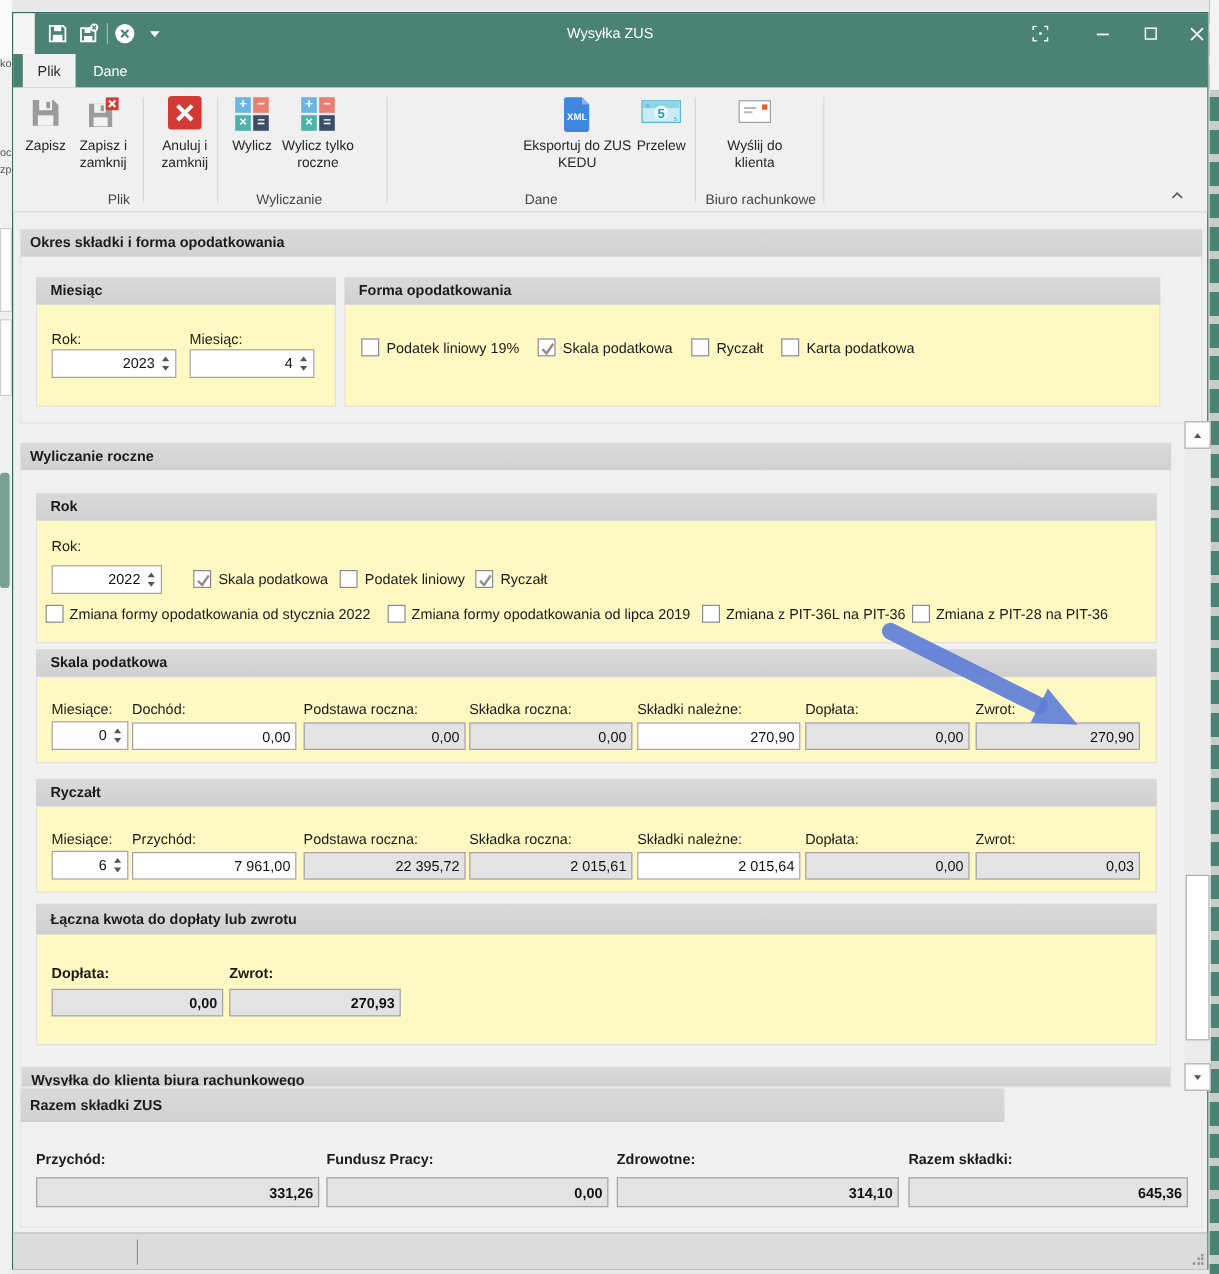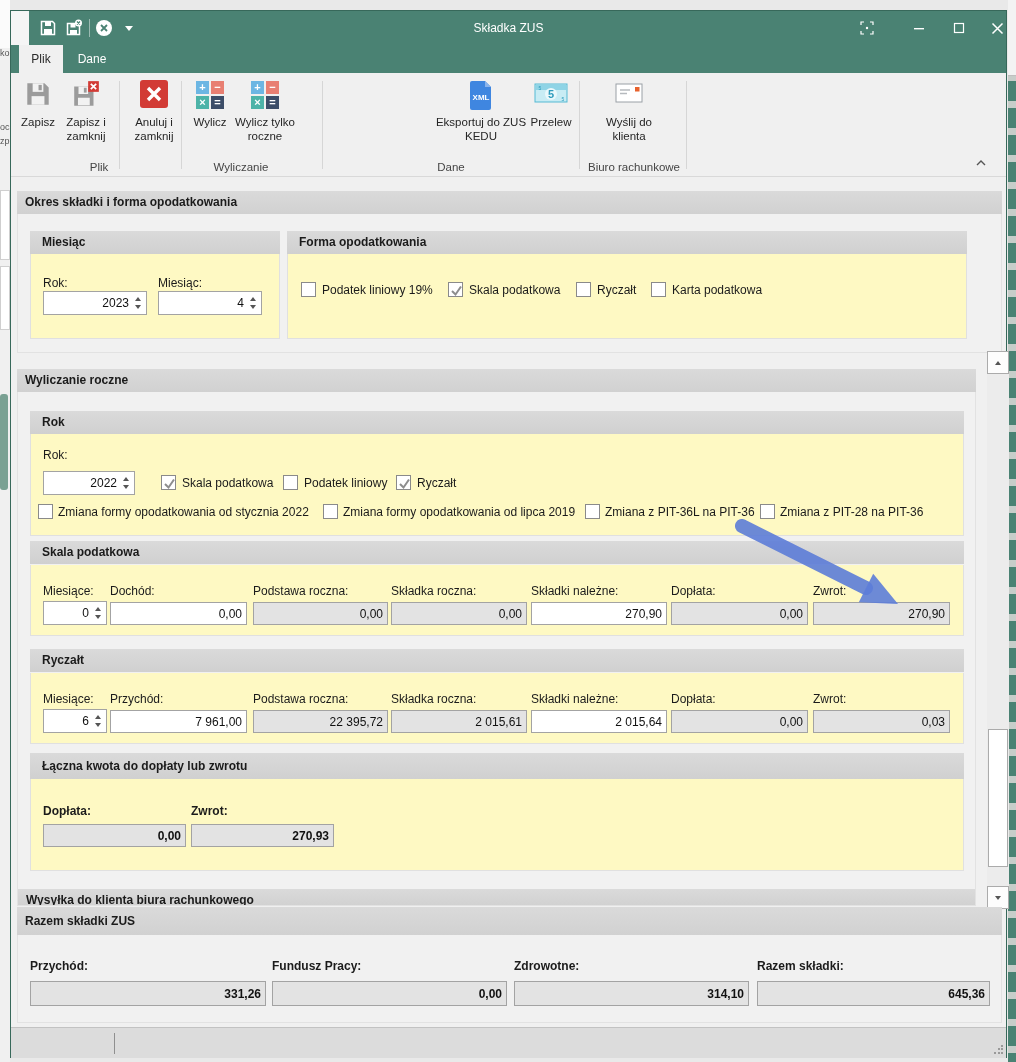--- a/index.html
+++ b/index.html
@@ -88,21 +88,21 @@
   <div class="abs" style="left:0;top:266px;width:10px;height:64px;background:#fff;border:1px solid #cfcfcf"></div>
   <div class="abs" style="left:0;top:394px;width:8px;height:96px;background:#7aa193;border-radius:3px"></div>
 </div>
 <div class="abs bg-right">
   <div class="top"></div>
 </div>
 
 <div class="abs dialog">
 
   <div class="abs titlebar">
-    <div class="abs title">Składka ZUS</div>
+    <div class="abs title">Wysyłka ZUS</div>
     <div class="abs corner-white"></div>
 
     <div class="qat-ic" style="left:28px">
       <svg width="18" height="18" viewBox="0 0 18 18">
           <path d="M2.5 2.5 h11 l2 2 v11 h-13 z" fill="none" stroke="#fff" stroke-width="1.5"></path>
           <rect x="6" y="2.5" width="6" height="4.5" fill="#fff"></rect>
           <rect x="5" y="10" width="8" height="5.5" fill="#fff"></rect>
         </svg>
     </div>
     <div class="qat-ic" style="left:54px">
@@ -419,21 +419,21 @@
   <div class="abs sbar">
     <div class="sbtn" style="top:0">
         <span class="tri-up"></span>
       </div>
     <div class="sthumb" style="top:378px;height:138px"></div>
     <div class="sbtn" style="top:535px">
         <span class="tri-dn"></span>
       </div>
   </div>
 
-  <div class="sech" style="left:6px;top:896px;width:985px;height:28px;line-height:28px">Razem składki ZUS</div>
+  <div class="sech" style="left:6px;top:896px;width:820px;height:28px;line-height:28px">Razem składki ZUS</div>
   <div class="sbody" style="left:6px;top:924px;width:985px;height:88px">
     <div class="lb b" style="left:12px;top:24px">Przychód:</div>
     <input class="inp ro bold" style="left: 12px; top: 46px; width: 236px; height: 25px;" readonly="" value="331,26">
     <div class="lb b" style="left:254px;top:24px">Fundusz Pracy:</div>
     <input class="inp ro bold" style="left: 254px; top: 46px; width: 235px; height: 25px;" readonly="" value="0,00">
     <div class="lb b" style="left:496px;top:24px">Zdrowotne:</div>
     <input class="inp ro bold" style="left: 496px; top: 46px; width: 235px; height: 25px;" readonly="" value="314,10">
     <div class="lb b" style="left:739px;top:24px">Razem składki:</div>
     <input class="inp ro bold" style="left: 739px; top: 46px; width: 233px; height: 25px;" readonly="" value="645,36">
   </div>

